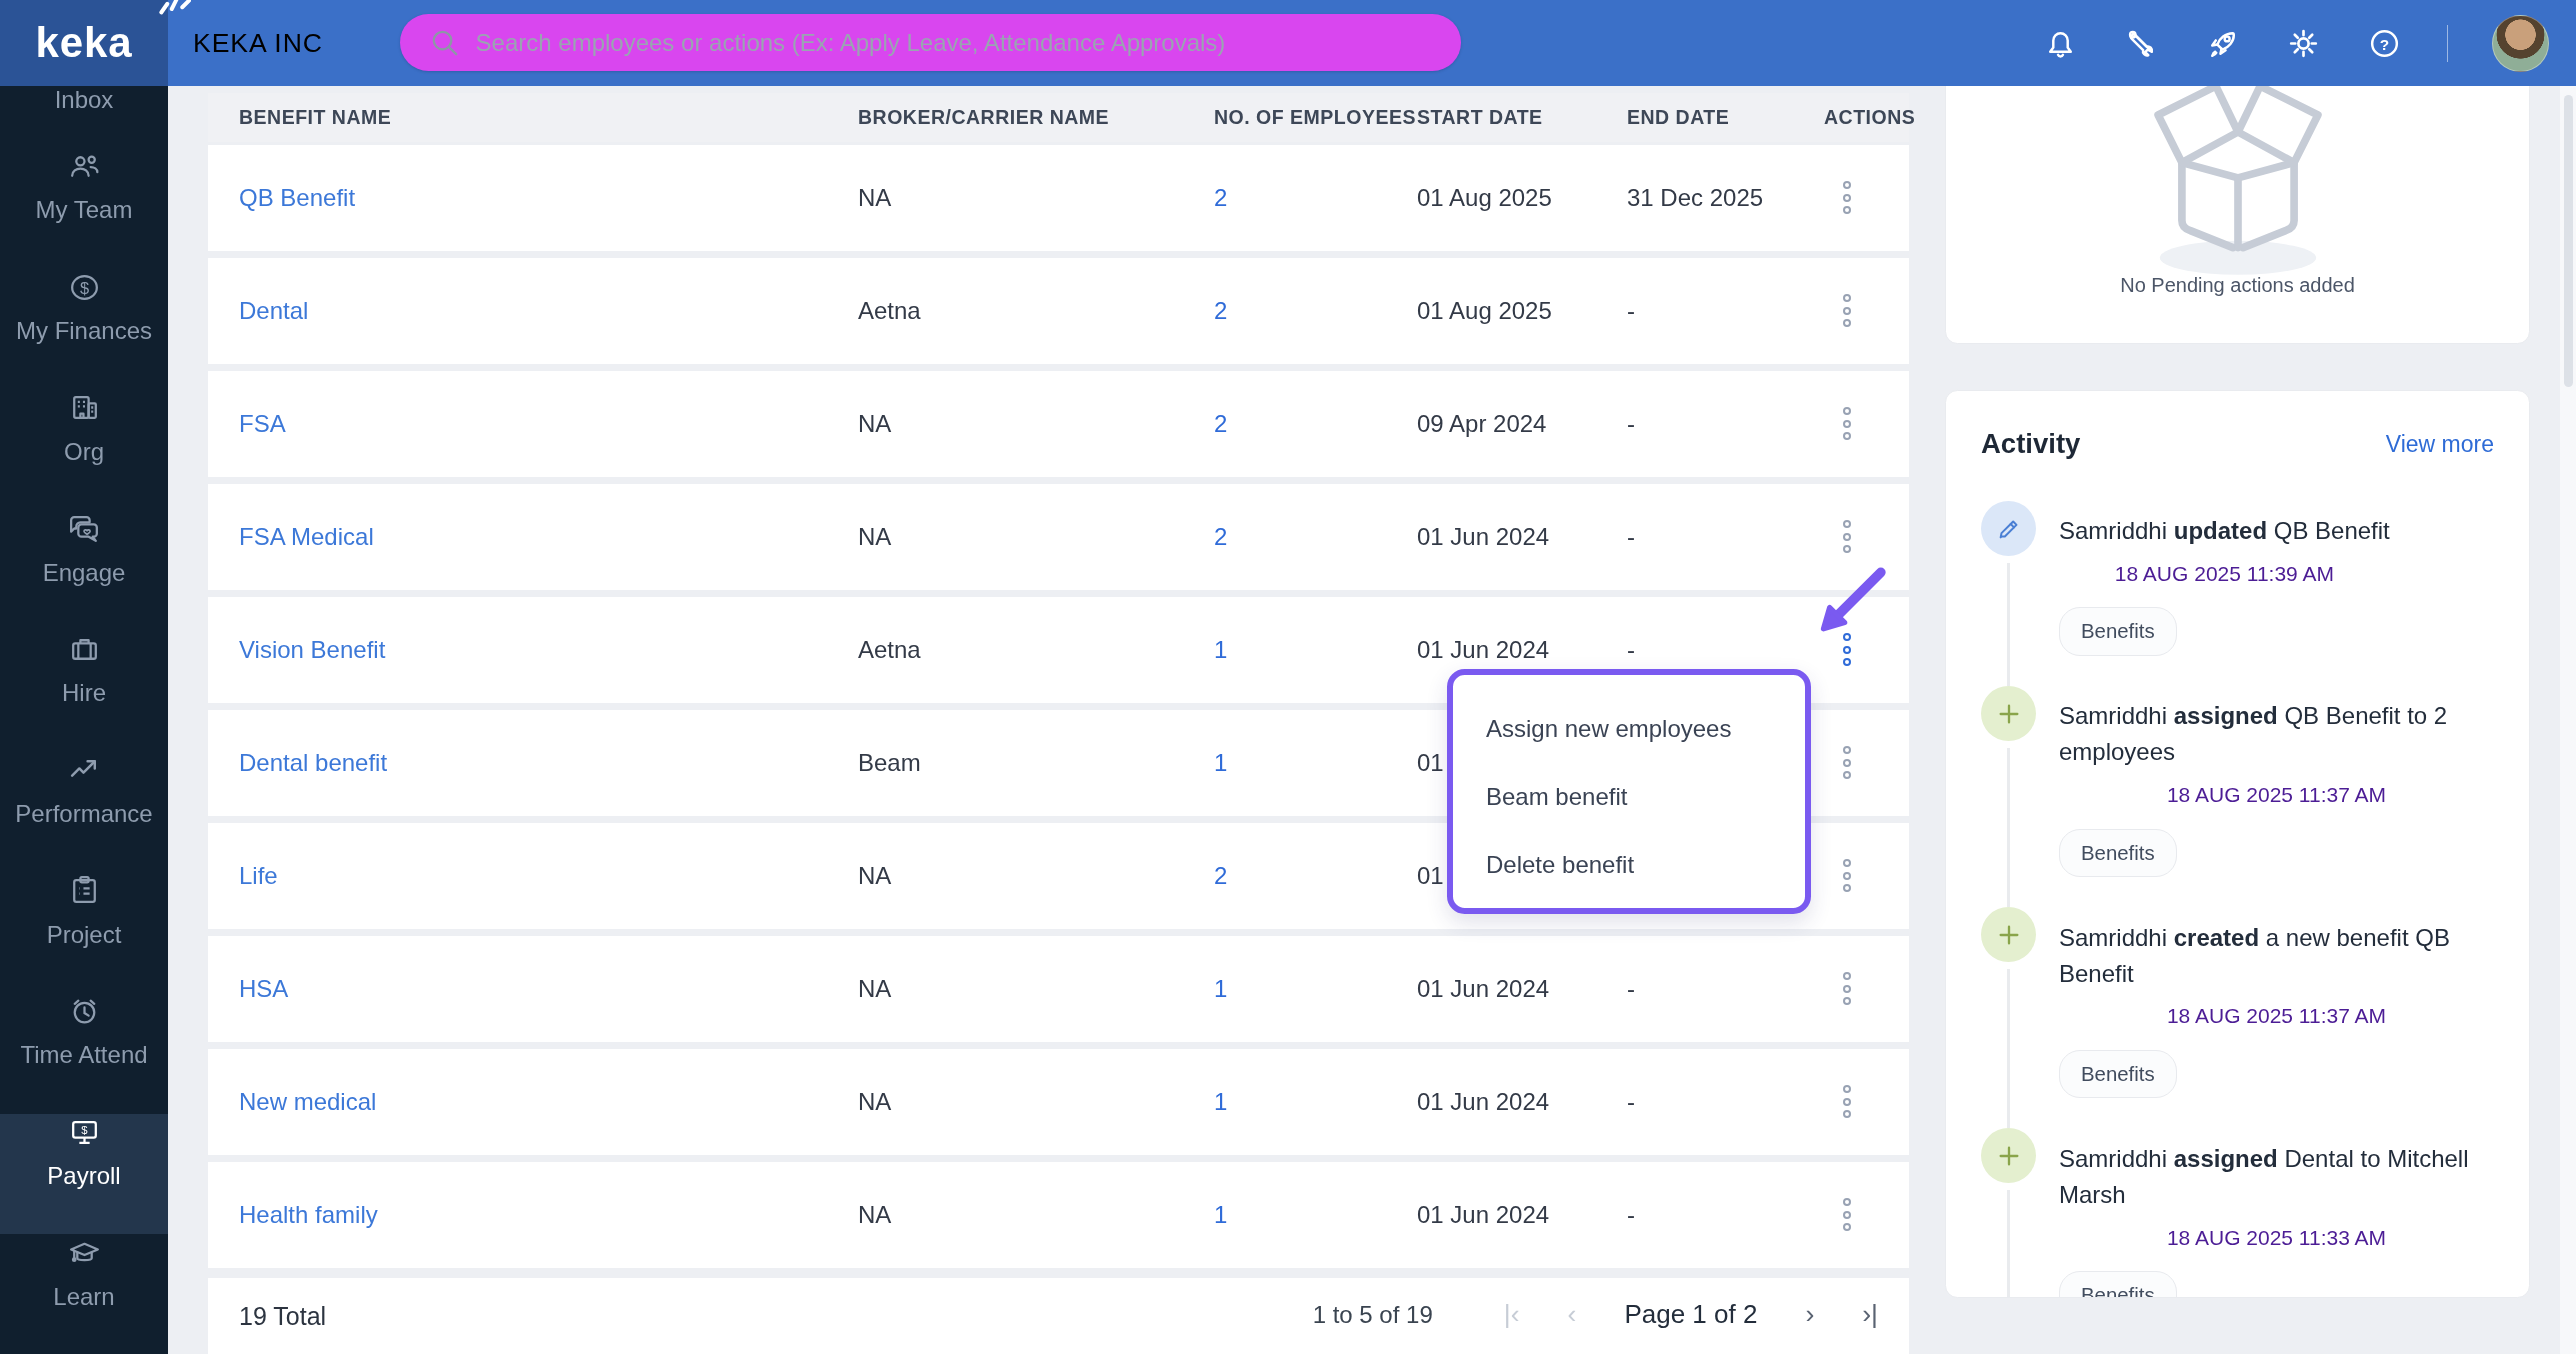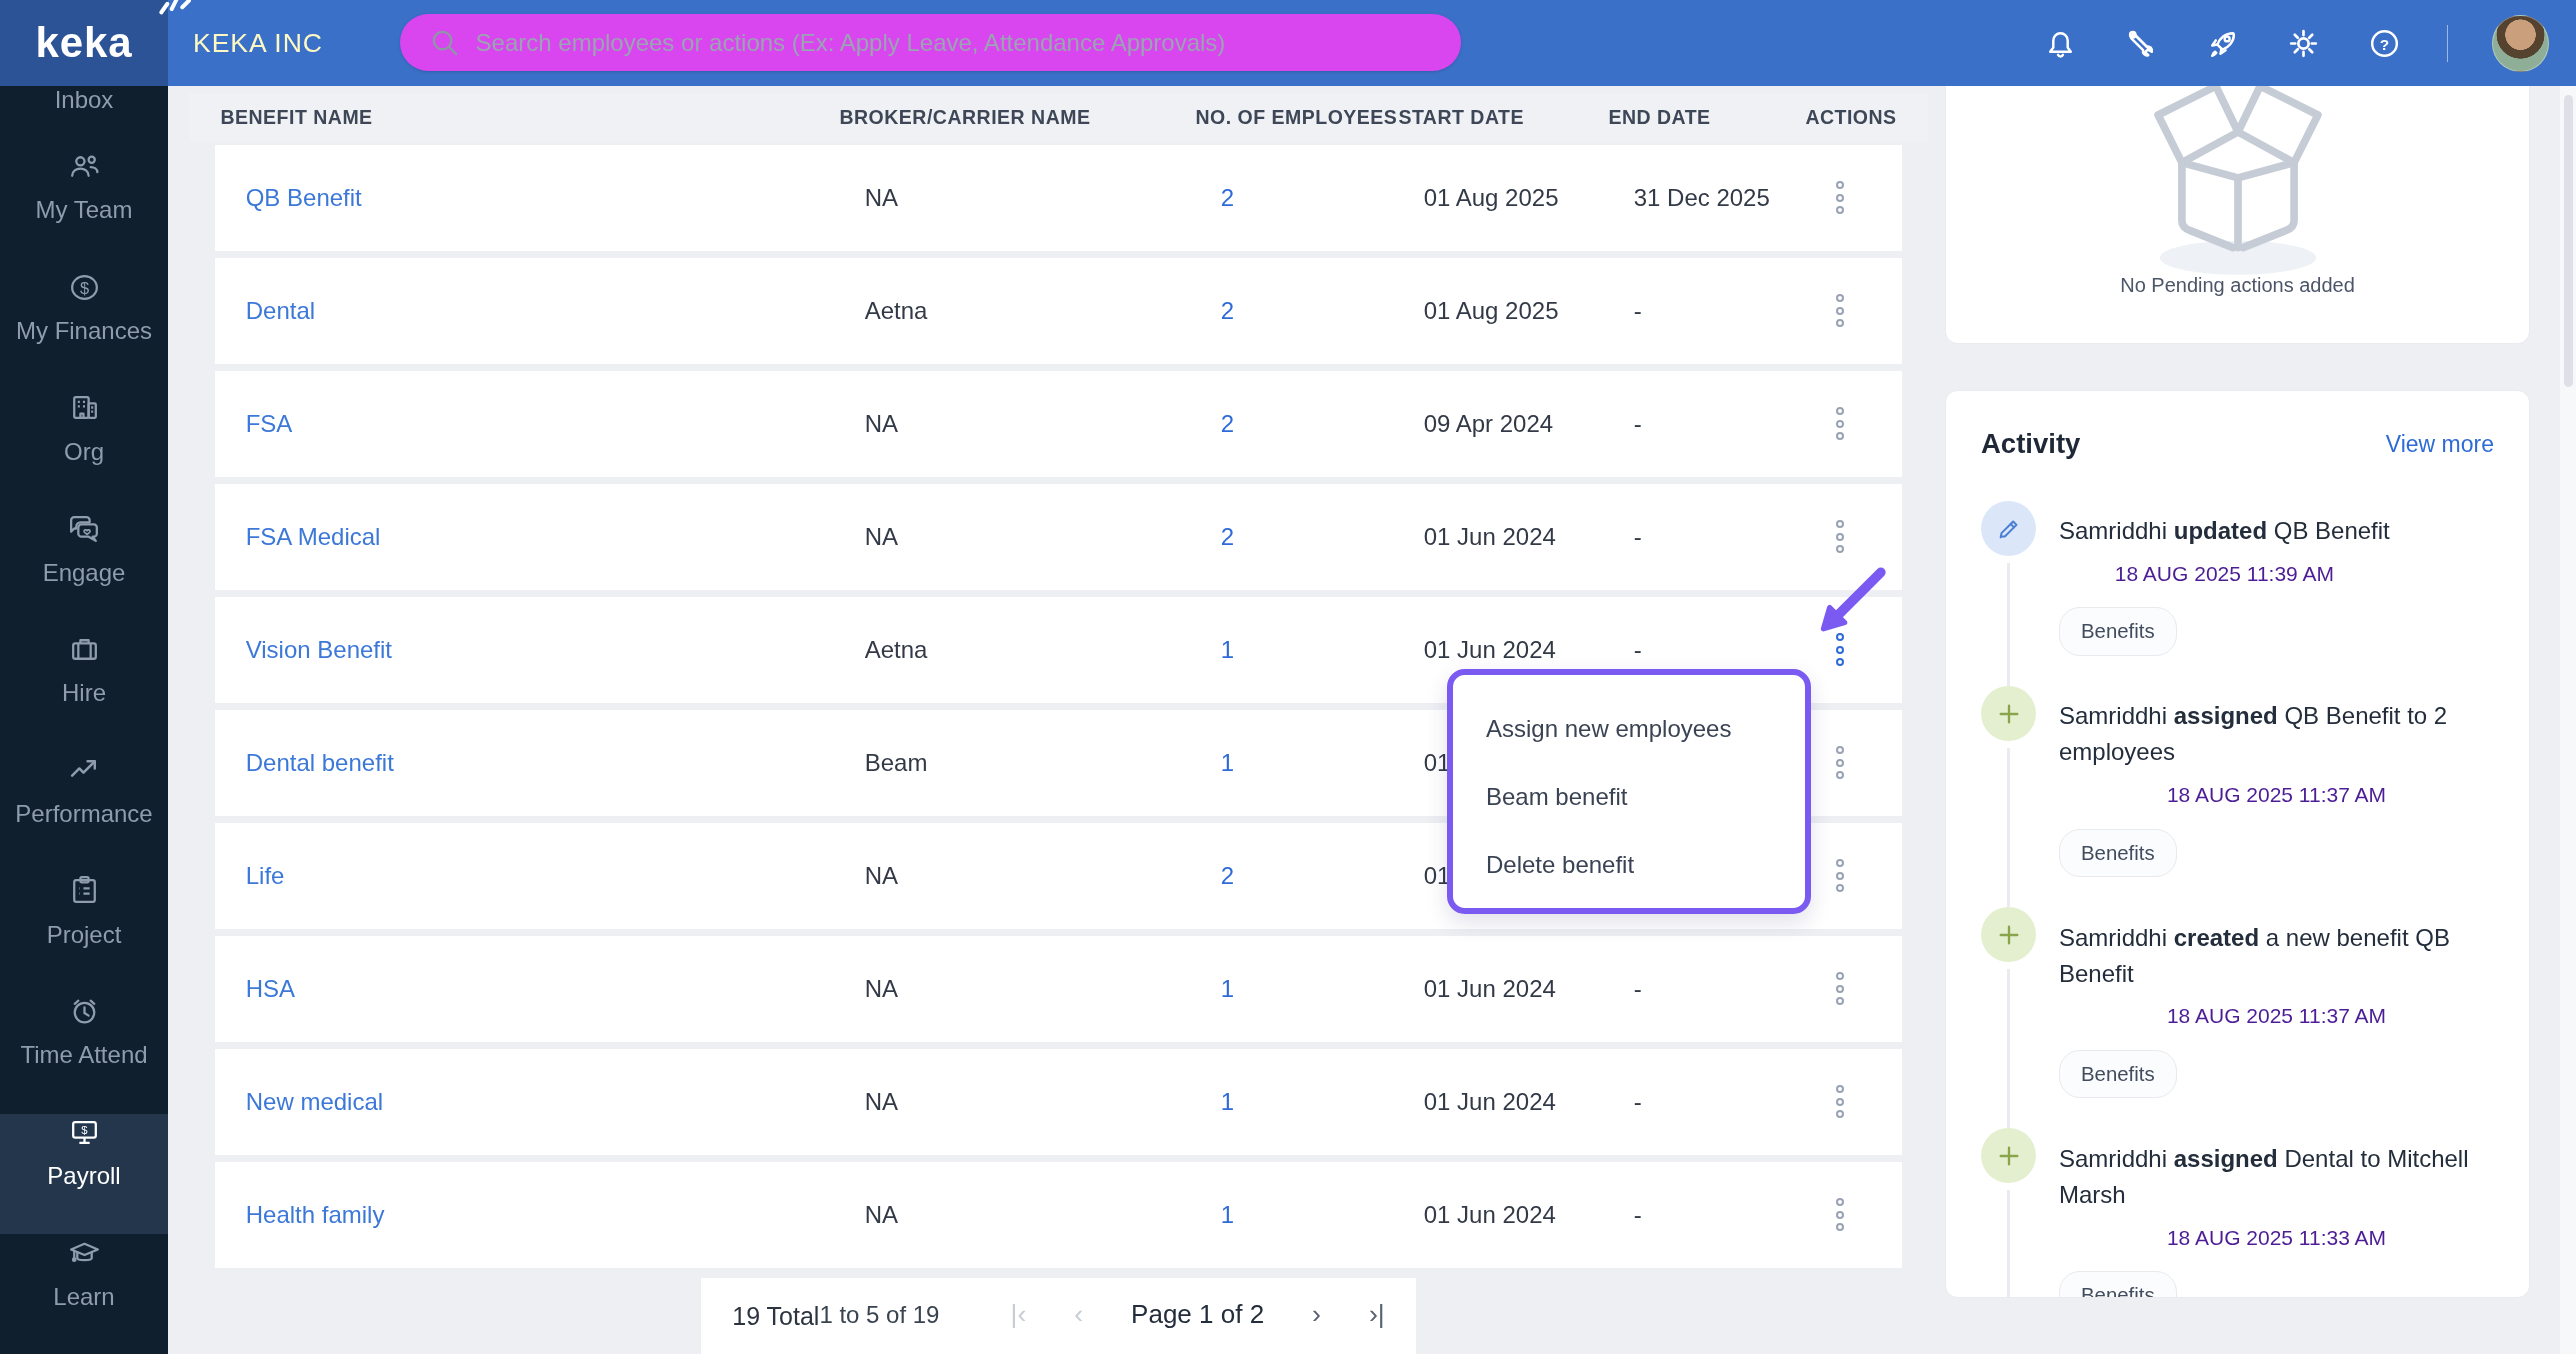--- a/index.html
+++ b/index.html
@@ -8,21 +8,21 @@
     position:relative; overflow:hidden;
     background:#edeff3;
     font-family:"Liberation Sans", sans-serif;
     color:#333a47;
   }
   
   .topbar { position:absolute; left:0; top:0; width:2576px; height:86px; background:#3b70c8; z-index:50; }
   .logo-block { position:absolute; left:0; top:0; width:168px; height:86px; background:#2b5396; display:flex; align-items:center; justify-content:center; }
   .logo-text { color:#fff; font-size:42px; font-weight:bold; letter-spacing:0.9px; position:relative; }
   .logo-spark { position:absolute; right:-23px; top:-14px; }
-  .company-name { position:absolute; left:193px; top:0; height:86px; display:flex; align-items:center; color:#fef9c3; font-size:26.6px; font-weight:500; letter-spacing:0.9px; }
+  .company-name { position:absolute; left:193px; top:0; height:86px; display:flex; align-items:center; color:#000000; font-size:26.6px; font-weight:500; letter-spacing:0.9px; }
   .search-pill { position:absolute; left:400px; top:14px; width:1061px; height:57px; background:#d946ef; border-radius:29px; display:flex; align-items:center; padding:0 26.6px; box-shadow:0 0.9px 2.7px rgba(20,40,80,.25); }
   .search-pill .icn { width:35px; height:35px; color:#8d97a6; flex:0 0 auto; }
   .search-pill input { border:none; outline:none; flex:1; margin-left:14px; font-size:24px; font-family:"Liberation Sans",sans-serif; color:#333a47; background:transparent; }
   .search-pill input::placeholder { color:#9aa4b2; }
   .topbar-right { position:absolute; right:26.6px; top:0; height:86px; display:flex; align-items:center; gap:44px; }
   .tb-icon { width:37px; height:37px; color:#fff; cursor:pointer; }
   .tb-icon svg { width:100%; height:100%; }
   .tb-divider { width:1.8px; height:37px; background:rgba(255,255,255,.5); }
   .avatar { width:57px; height:57px; border-radius:50%;
     background:radial-gradient(circle at 50% 34%, #c9a07b 0 33%, #55432f 34% 52%, #8fae97 53% 100%);
@@ -31,21 +31,21 @@
 
   
   .sidebar { position:absolute; left:0; top:86px; bottom:0; width:168px; background:#101f2e; z-index:40; display:flex; flex-direction:column; }
   .side-item { height:121px; display:flex; flex-direction:column; align-items:center; gap:11.5px; color:#8e9cae; font-size:24px; cursor:pointer; }
   .side-item:first-child { height:62px; }
   .side-item .s-icn { width:37px; height:37px; }
   .side-item .s-icn:empty { display:none; }
   .side-item.active { background:#23364c; color:#fff; }
 
   
-  .table-wrap { position:absolute; left:208px; top:93px; width:1701px; bottom:0; display:flex; flex-direction:column;align-items:center; }
+  .table-wrap { position:absolute; left:208px; top:93px; width:1701px; bottom:0; display:flex; flex-direction:column; }
   .tgrid { display:grid; grid-template-columns:619px 356px 203px 210px 197px 1fr; align-items:center; padding:0 31px; }
   .thead { background:#f0f1f4; height:49px; margin-bottom:2.7px; }
   .thead .th { font-size:19.5px; font-weight:bold; color:#3d4757; letter-spacing:0.5px; }
   .thead .th:last-child { justify-self:end; }
   .trow { background:#fff; height:106px; margin-bottom:7px; font-size:24px; }
   .benefit-link { color:#3c78d8; cursor:pointer; font-weight:500; }
   .emp-link { color:#2f6bd8; cursor:pointer; }
   .kebab { justify-self:end; margin-right:22px; display:flex; flex-direction:column; gap:4.4px; cursor:pointer; padding:5.3px; }
   .kebab i { width:8px; height:8px; border:2.2px solid #98a2b3; border-radius:50%; }
   .kebab.kebab-blue i { border-color:#2f6bd8; }

